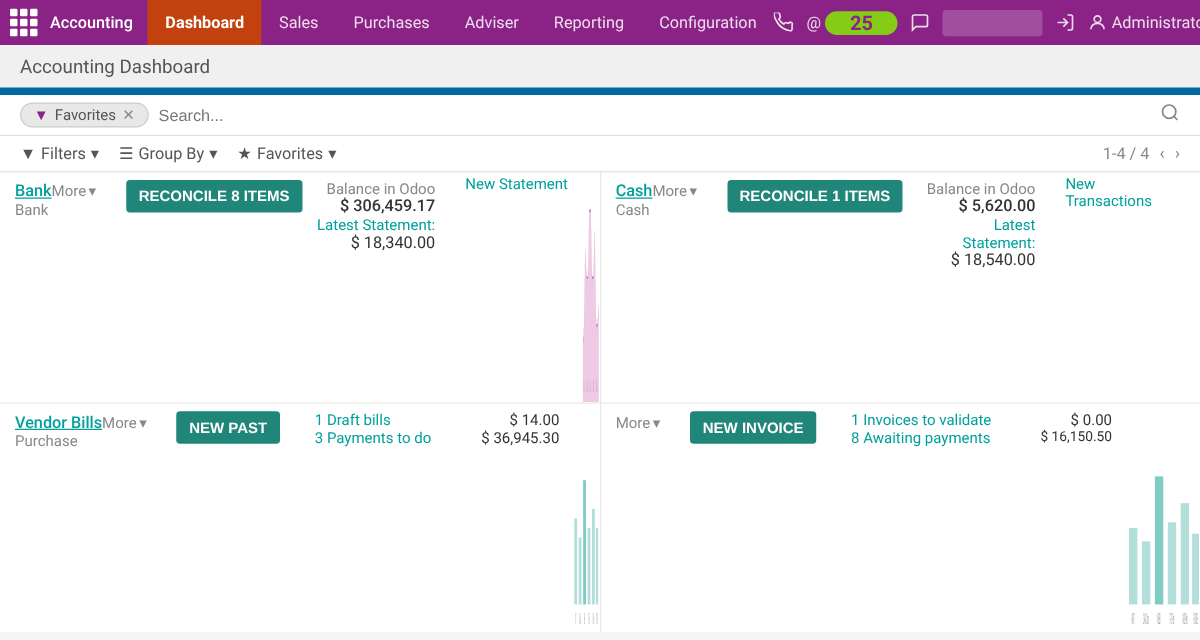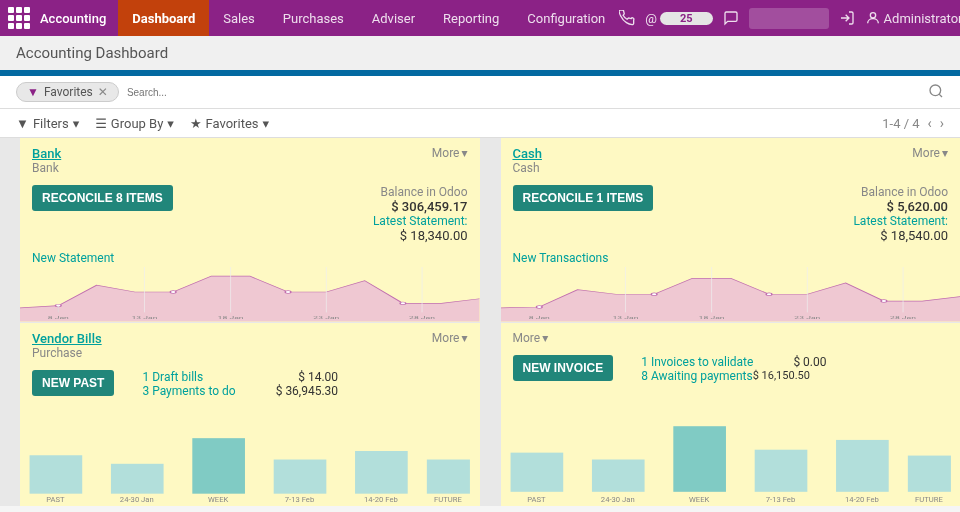--- a/index.html
+++ b/index.html
@@ -61,25 +61,25 @@
     }
     .nav-right .search-bar {
       background: rgba(255,255,255,0.2);
       border: none;
       border-radius: 3px;
       padding: 3px 8px;
       color: white;
       width: 80px;
     }
     .badge {
-      background: #e5e5e5;
+      background: #84cc16;
       color: #8B2286;
       border-radius: 10px;
       padding: 0 20px;
-      font-size: 11px;
+      font-size: 16px;
       font-weight: bold;
     }
 
     
     .breadcrumb-bar {
       background: #f0f0f0;
       padding: 8px 16px;
       font-size: 15px;
       color: #555;
       border-bottom: 6px solid #0369a1;
@@ -104,21 +104,21 @@
       align-items: center;
       gap: 5px;
       color: #555;
     }
     .filter-pill .funnel { color: #8B2286; font-size: 12px; }
     .filter-pill .x { cursor: pointer; color: #888; }
     .search-input {
       border: none;
       outline: none;
       flex: 1;
-      font-size: 10px;
+      font-size: 13px;
       color: #888;
     }
 
     
     .control-row {
       background: white;
       display: flex;
       align-items: center;
       padding: 6px 16px;
       border-bottom: 1px solid #ddd;
@@ -147,25 +147,24 @@
     .dashboard {
       display: grid;
       grid-template-columns: 1fr 1fr;
       grid-template-rows: 1fr 1fr;
       gap: 0;
       background: #e8e8e8;
       gap: 1px;
       height: calc(512px - 36px - 36px - 36px - 36px);
     }
     .card {
-      background: #fef9c3;
-      display: flex;
-      flex-direction: column;
+      background: #ffffff;
+      display: flex;
+      flex-direction: row;
       overflow: hidden;
-      margin-left: 20px;
     }
     .card-header {
       padding: 8px 12px 4px;
       display: flex;
       justify-content: space-between;
       align-items: flex-start;
     }
     .card-title-section .card-title {
       color: #00a09d;
       font-size: 13px;
@@ -486,21 +485,21 @@
         <span>▾</span>
       </div>
     </div>
     <div class="card-body">
       <button class="new-invoice-btn">NEW INVOICE</button>
       <div style="margin-left:16px;">
         <div style="display:flex;justify-content:space-between;gap:40px;">
           <span class="link-text">1 Invoices to validate</span>
           <span style="color:#333;font-size:12px;">$ 0.00</span>
         </div>
-        <div style="display:flex;justify-content:flex-start;">
+        <div style="display:flex;justify-content:flex-start;gap:40px;">
           <span class="link-text">8 Awaiting payments</span>
           <span style="color:#333;font-size:11px;">$ 16,150.50</span>
         </div>
       </div>
     </div>
     <div class="chart-area">
       <svg class="chart-svg" viewBox="0 0 480 120" preserveAspectRatio="none" xmlns="http://www.w3.org/2000/svg">
         <rect x="10" y="65" width="55" height="40" fill="#b2dfdb"></rect>
         <rect x="95" y="72" width="55" height="33" fill="#b2dfdb"></rect>
         <rect x="180" y="38" width="55" height="67" fill="#80cbc4"></rect>

